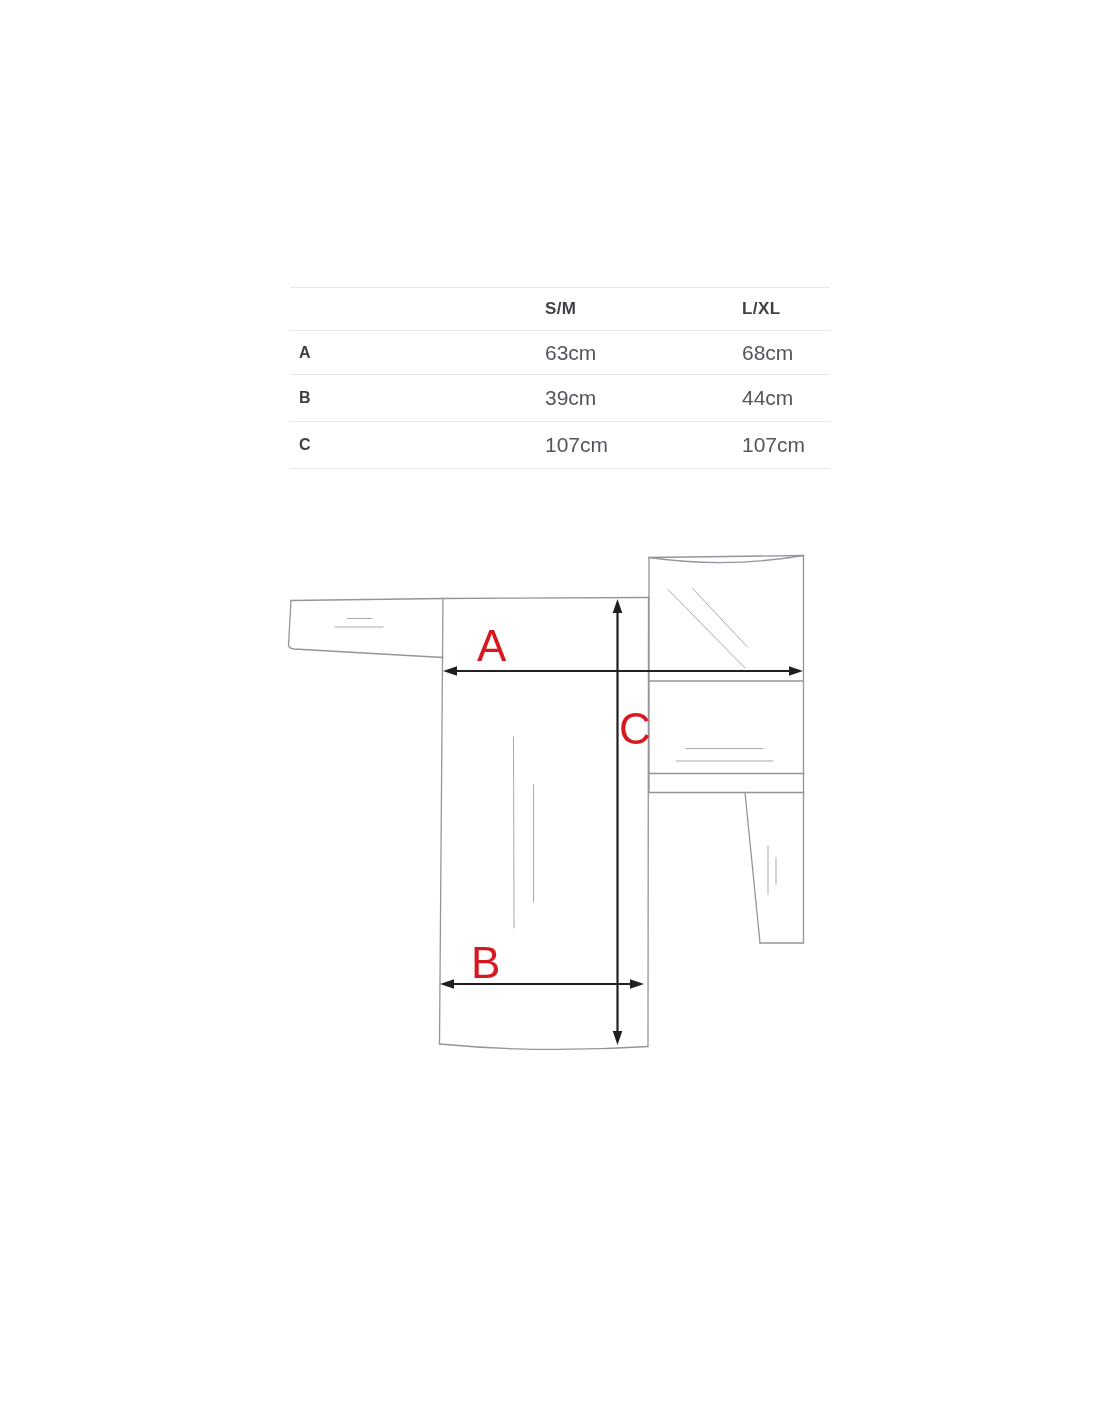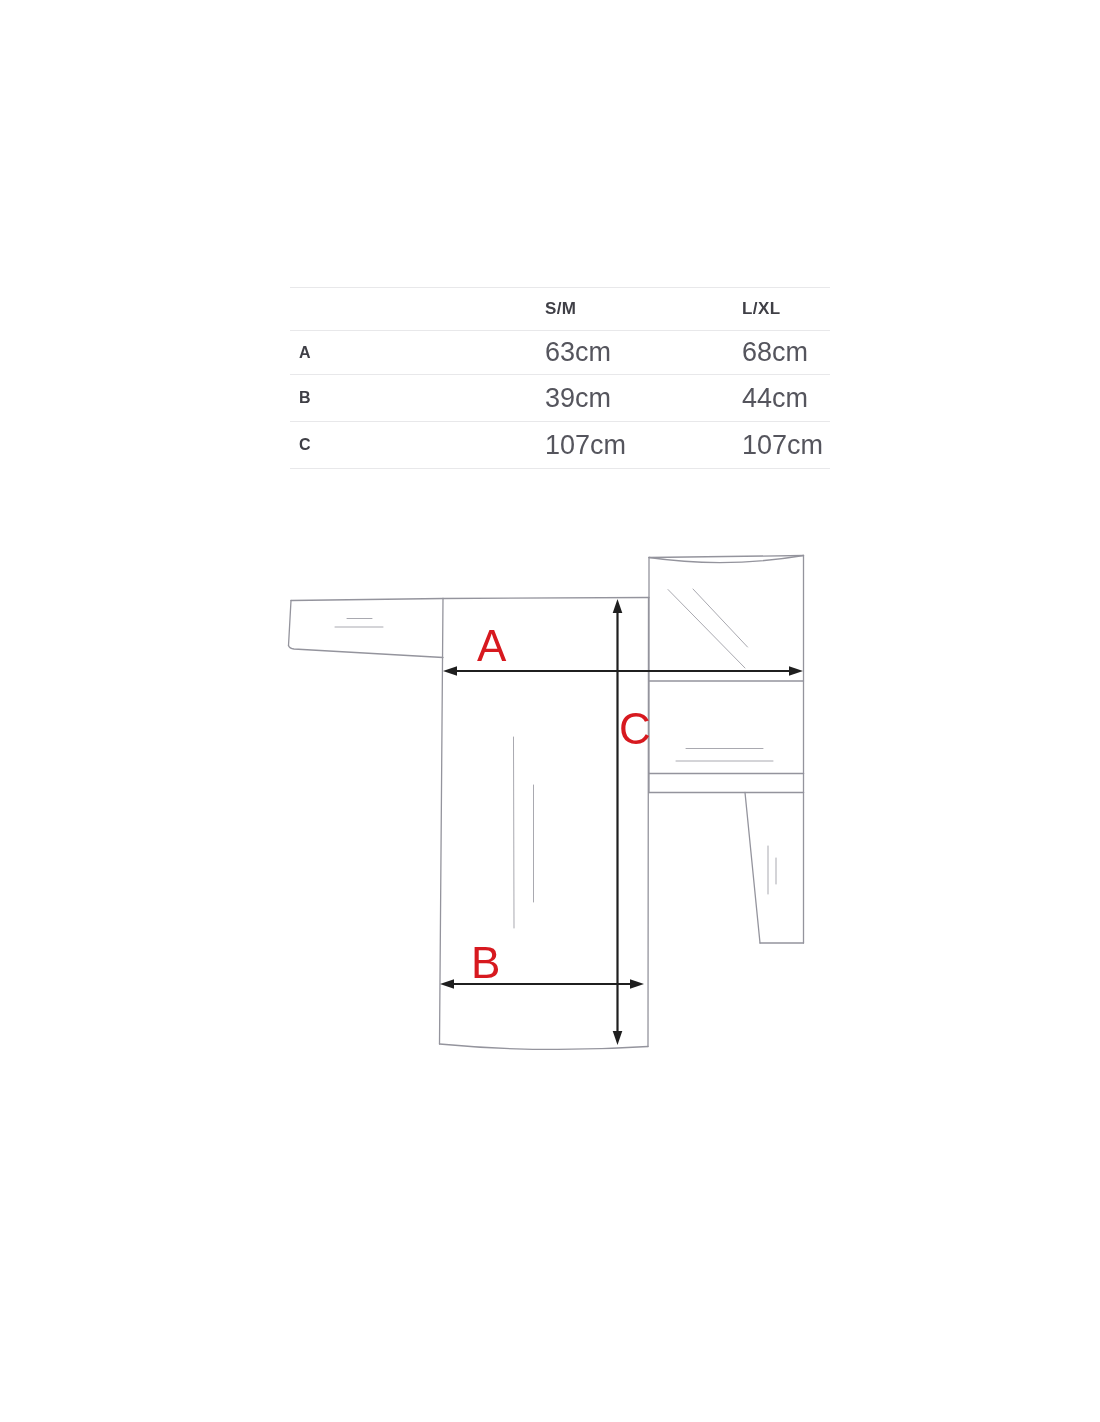--- a/index.html
+++ b/index.html
@@ -34,21 +34,21 @@
     letter-spacing:0.4px;
     color:var(--header_text,#3f3f46);
   }
   .label-cell{
     padding-left:9px;
     font-size:16px;
     font-weight:bold;
     color:var(--header_text,#3f3f46);
   }
   .val-cell{
-    font-size:27px;
+    font-size:21px;
     color:var(--value_text,#55555d);
   }
   
   .diagram{position:absolute;left:0;top:0;width:1100px;height:1422px;}
   .outline{stroke:var(--outline_gray,#94949d);stroke-width:1.3;fill:none;stroke-linecap:round;}
   .detail{stroke:var(--detail_gray,#a9a9b0);stroke-width:1;fill:none;stroke-linecap:round;}
   .arrow-line{stroke:var(--arrow_dark,#1f1f1f);stroke-width:2.2;fill:none;}
   .arrow-head{fill:var(--arrow_dark,#1f1f1f);stroke:none;}
   .dim-label{
     font-family:"Liberation Sans", sans-serif;

